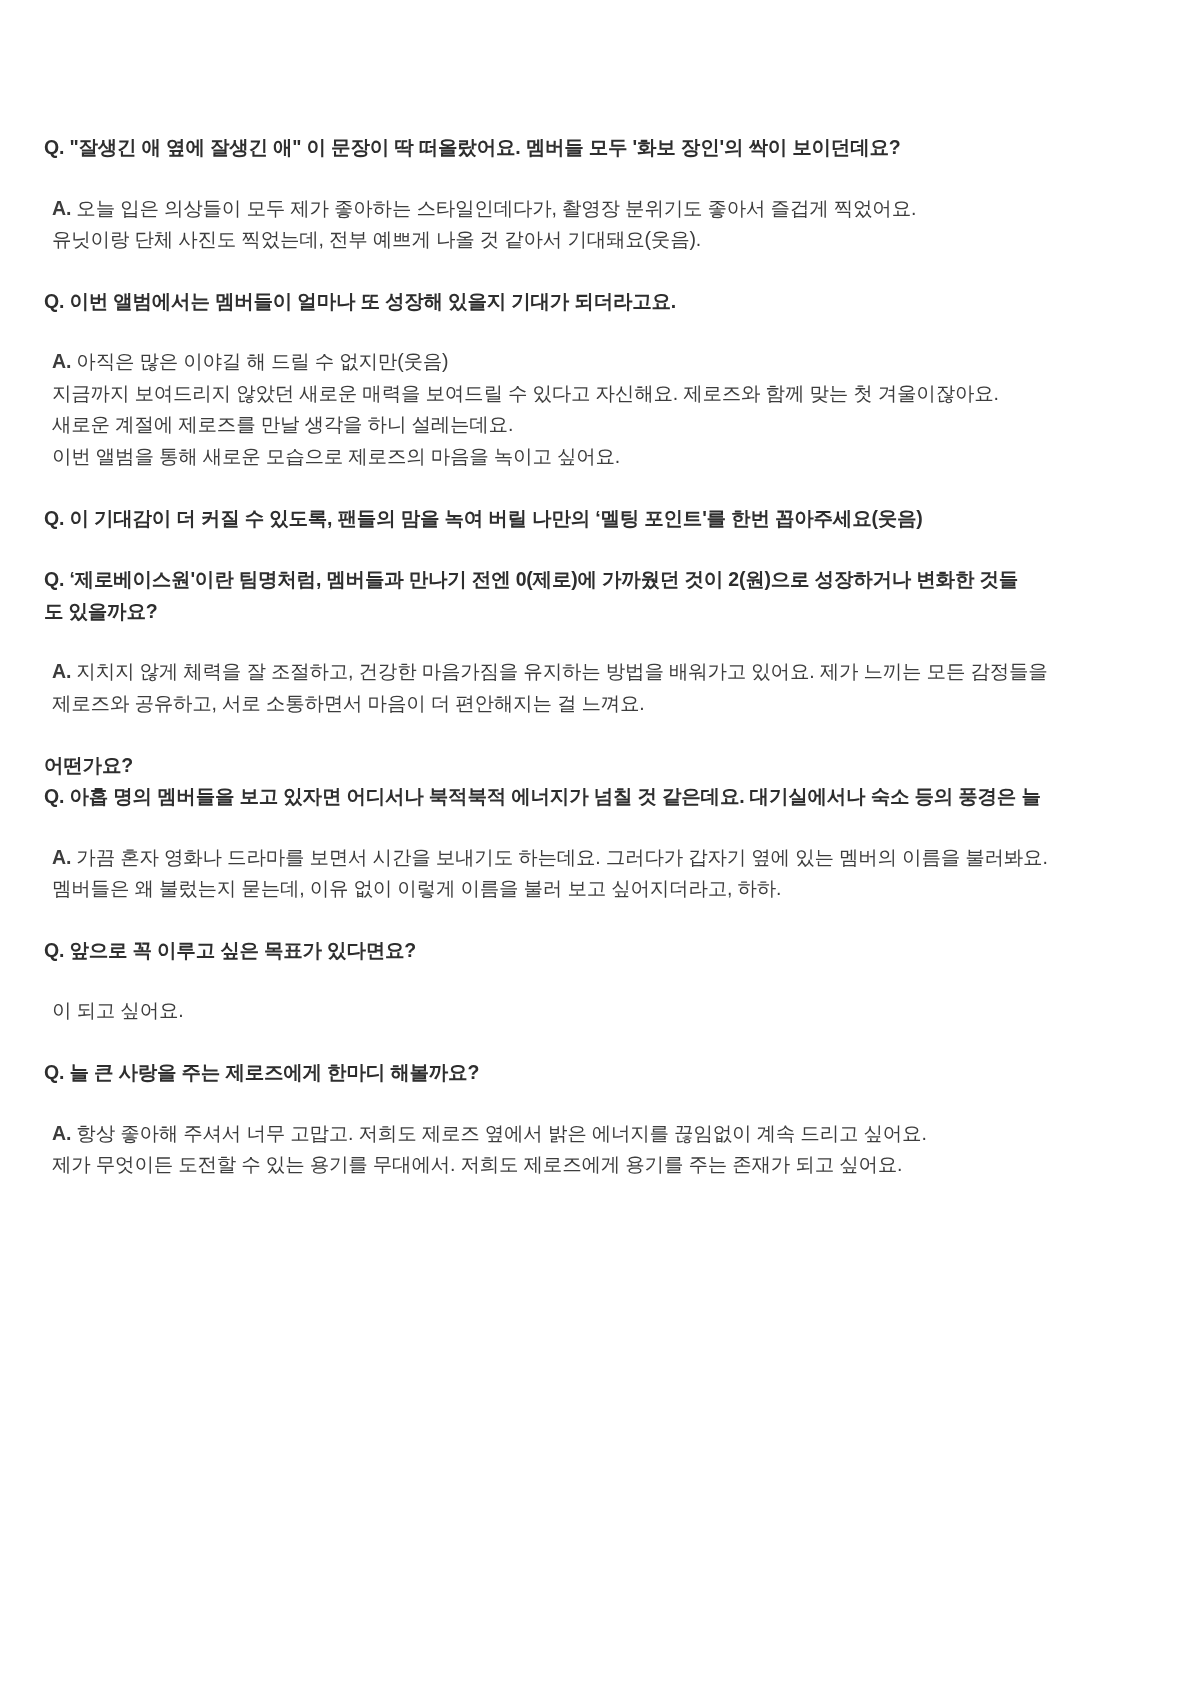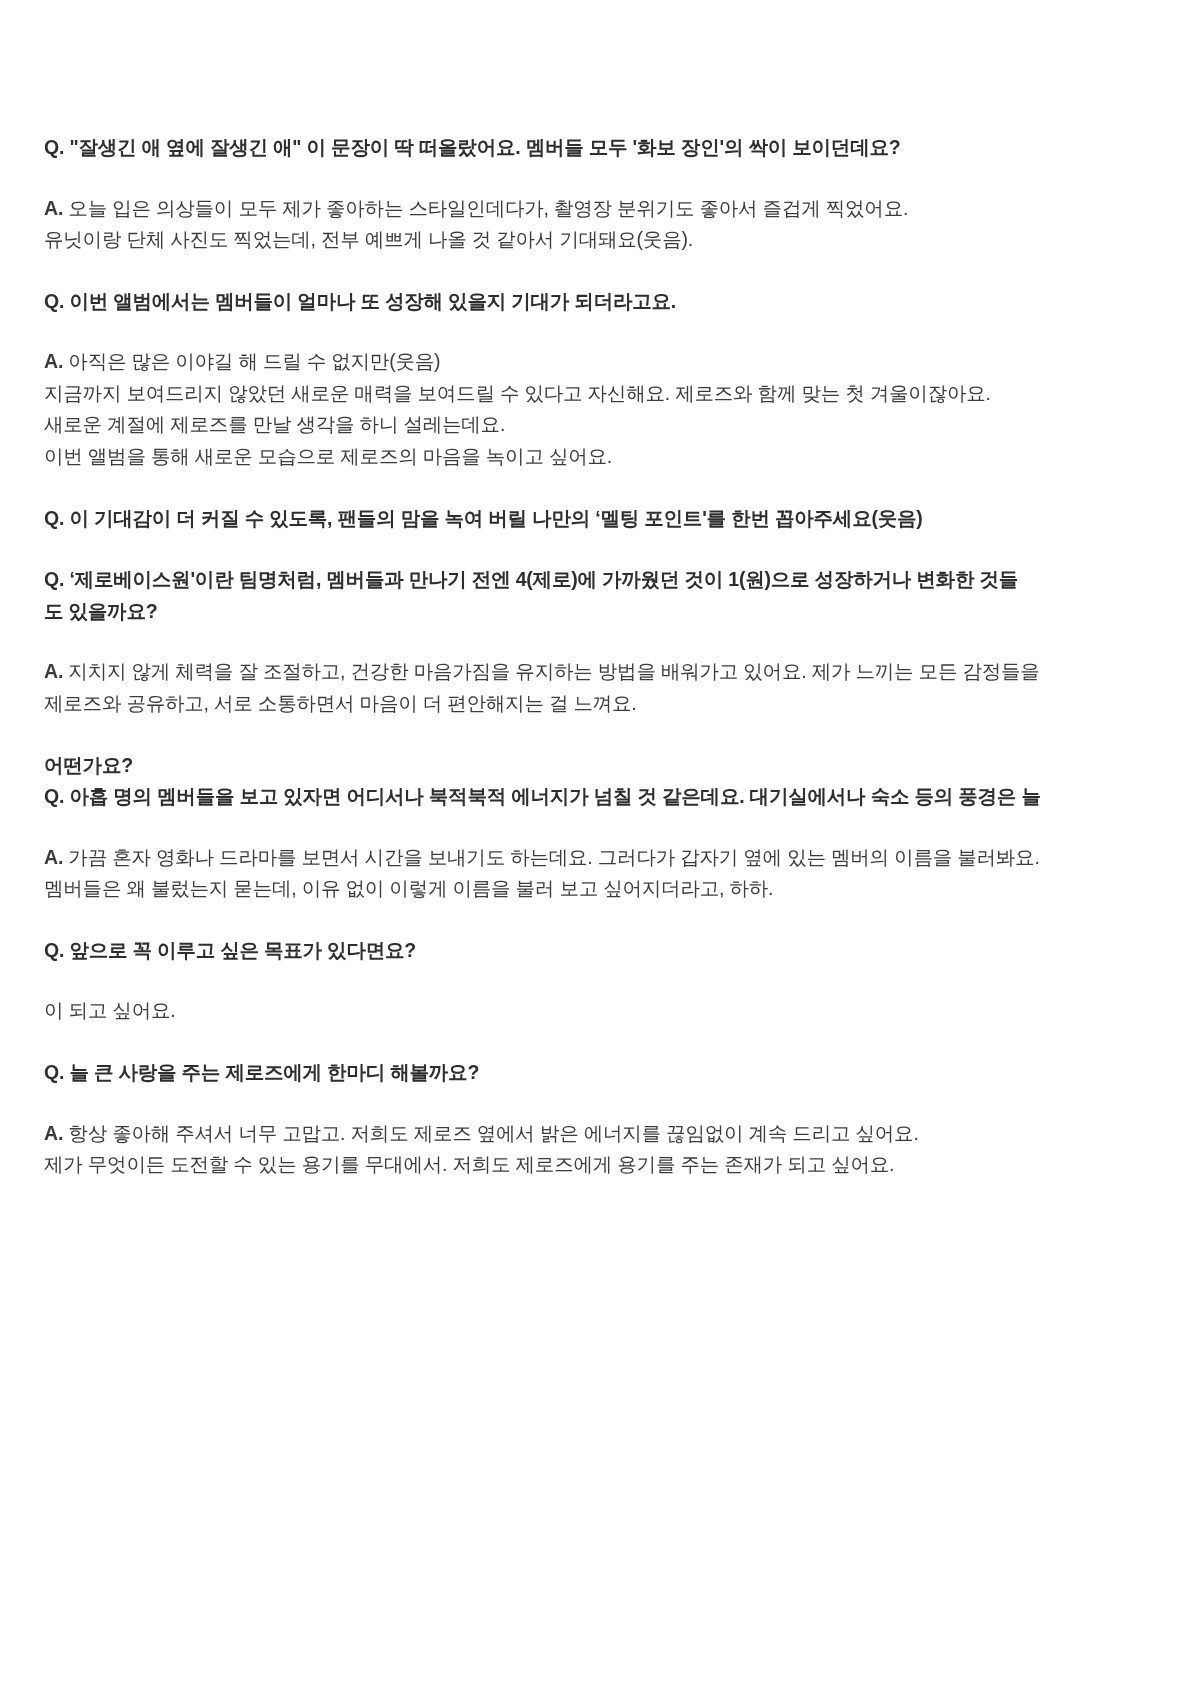--- a/index.html
+++ b/index.html
@@ -38,21 +38,21 @@
     letter-spacing: -0.2px;
     margin: 0 0 29px 0;
     text-align: left;
   }
   .a-item {
     font-size: 19.5px;
     line-height: 1.62;
     font-weight: normal;
     color: #3c3c3c;
     letter-spacing: -0.2px;
-    margin: 0;
+    margin: 8px;
     text-align: left;
   }
   .a-item .lead,
   .q-item .lead {
     font-weight: bold;
   }
   .line {
     display: block;
   }
 </style>
@@ -81,21 +81,21 @@
           <span class="line"><span>이번 앨범을 통해 새로운 모습으로 제로즈의 마음을 녹이고 싶어요.</span></span>
         </p>
       </div>
       <div class="qa-block">
         <p class="q-item">
           <span class="line"><span class="lead">Q.</span> <span>이 기대감이 더 커질 수 있도록, 팬들의 맘을 녹여 버릴 나만의 ‘멜팅 포인트'를 한번 꼽아주세요(웃음)</span></span>
         </p>
       </div>
       <div class="qa-block">
         <p class="q-item">
-          <span class="line"><span class="lead">Q.</span> <span>‘제로베이스원'이란 팀명처럼, 멤버들과 만나기 전엔 4(제로)에 가까웠던 것이 1(원)으로 성장하거나 변화한 것들</span></span>
+          <span class="line"><span class="lead">Q.</span> <span>‘제로베이스원'이란 팀명처럼, 멤버들과 만나기 전엔 0(제로)에 가까웠던 것이 2(원)으로 성장하거나 변화한 것들</span></span>
           <span class="line"><span>도 있을까요?</span></span>
         </p>
         <p class="a-item">
           <span class="line"><span class="lead">A.</span> <span>지치지 않게 체력을 잘 조절하고, 건강한 마음가짐을 유지하는 방법을 배워가고 있어요. 제가 느끼는 모든 감정들을</span></span>
           <span class="line"><span>제로즈와 공유하고, 서로 소통하면서 마음이 더 편안해지는 걸 느껴요.</span></span>
         </p>
       </div>
       <div class="qa-block">
         <p class="q-item">
           <span class="line"><span>어떤가요?</span></span>

